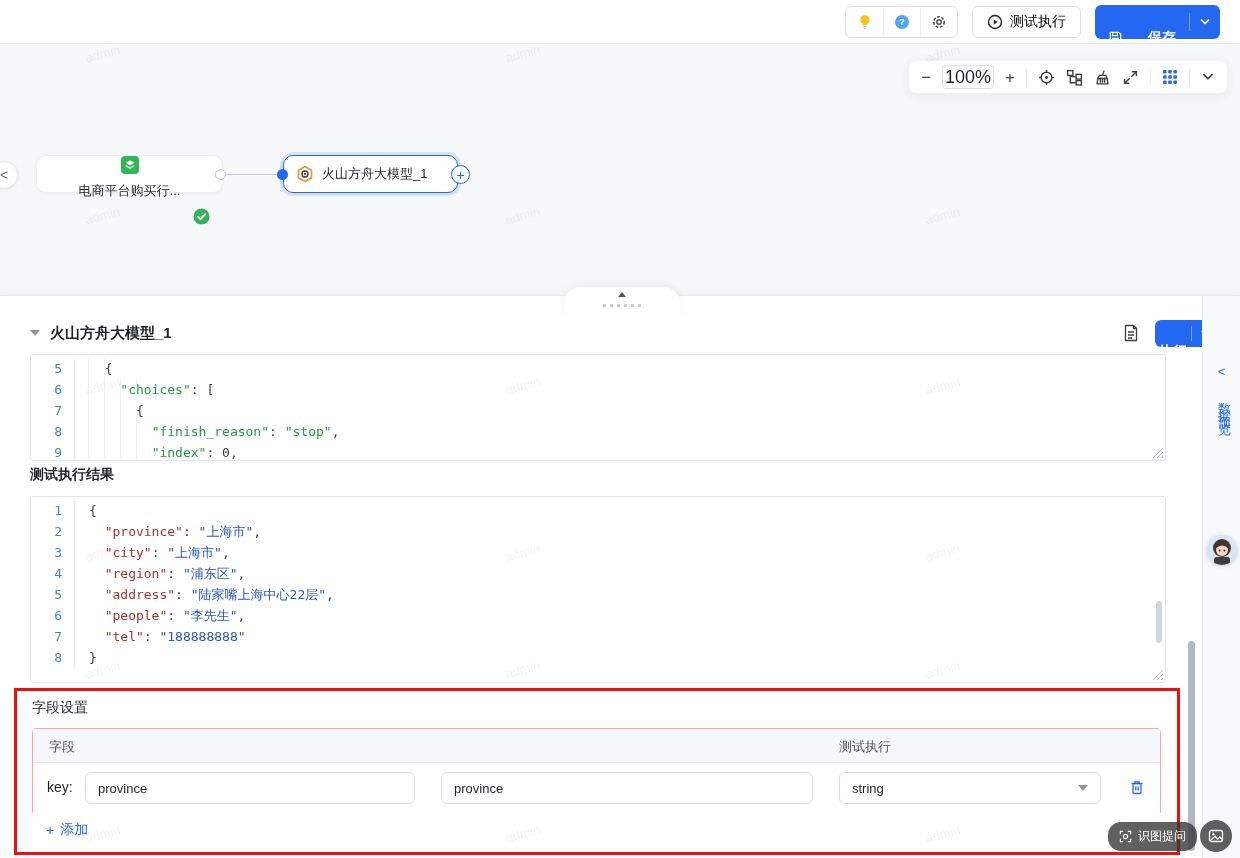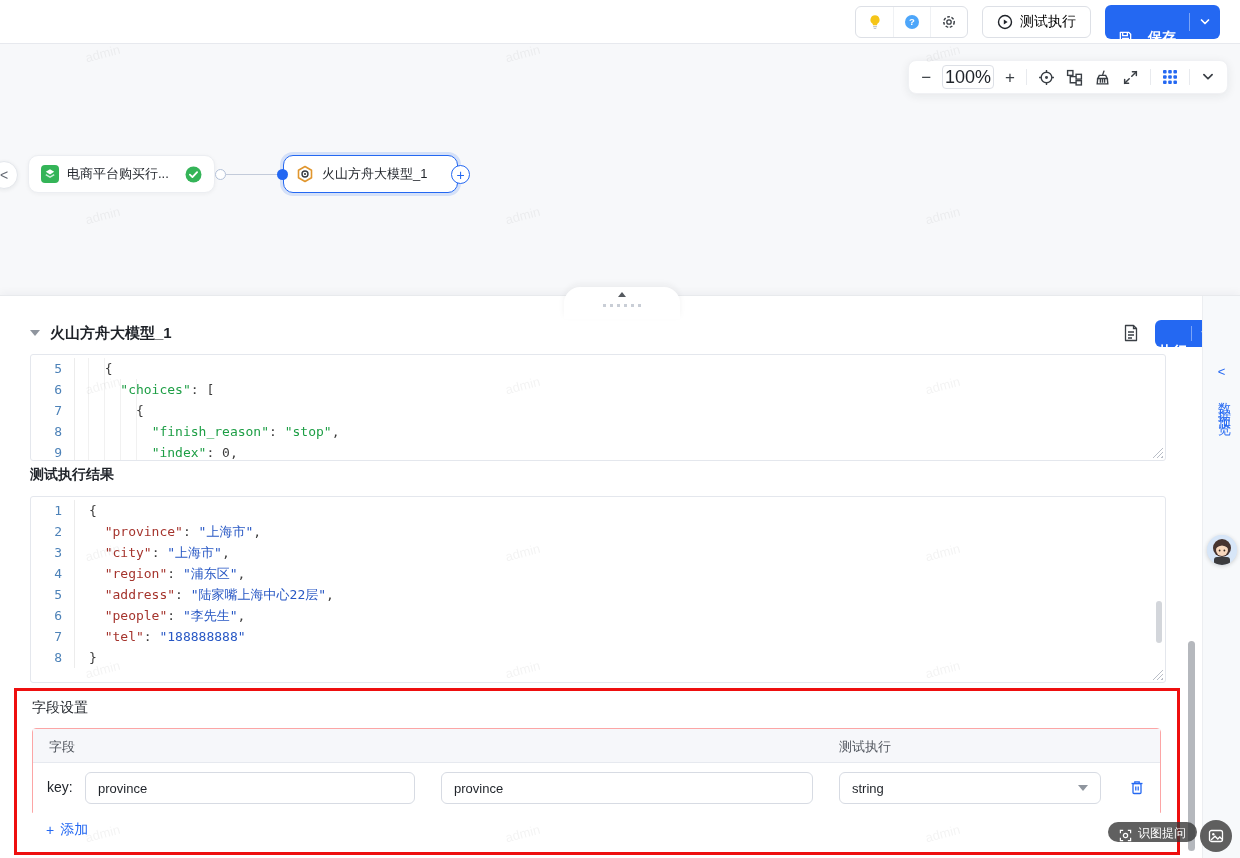--- a/index.html
+++ b/index.html
@@ -15,41 +15,41 @@
   .topbar { position:absolute; left:0; top:0; width:1240px; height:44px; background:#fff;
             border-bottom:1px solid #e7e9ee; display:flex; align-items:center;
             justify-content:flex-end; padding-right:20px; gap:14px; z-index:10; }
   .icon-group { display:flex; height:32px; border:1px solid #dde0e6; border-radius:6px; background:#fff; overflow:hidden; }
   .icon-cell { width:37px; display:flex; align-items:center; justify-content:center; cursor:pointer; }
   .icon-cell + .icon-cell { border-left:1px solid #eff1f4; }
   .btn-outline { display:flex; align-items:center; gap:7px; height:32px; padding:0 14px;
                  background:#fff; border:1px solid #dde0e6; border-radius:6px; font-size:14px; cursor:pointer; }
   .btn-split { display:flex; align-items:stretch; height:34px; background:#2468f2; border-radius:6px;
                color:#fff; overflow:hidden; cursor:pointer; }
-  .btn-split .main { display:flex; align-items:center; gap:15px; padding:0 13px; font-size:14px; font-weight:bold;margin-top:32px; }
+  .btn-split .main { display:flex; align-items:center; gap:25px; padding:0 13px; font-size:14px; font-weight:bold;margin-top:32px; }
   .btn-split .vdiv { width:1px; background:rgba(255,255,255,.4); margin:8px 0; }
   .btn-split .caret { width:30px; display:flex; align-items:center; justify-content:center; }
 
   
   .canvas { position:absolute; left:0; top:44px; width:1240px; height:251px; background:#f7f8fa; }
   .canvas-toolbar { position:absolute; right:12px; top:16px; height:34px; background:#fff;
                     border-radius:8px; box-shadow:0 2px 10px rgba(31,35,41,.08); border:1px solid #f0f1f4;
                     display:flex; align-items:center; gap:11px; padding:0 12px; }
   .ct-divider { width:1px; height:16px; background:#e8eaee; }
   .glyph-btn { font-size:17px; color:#3a3f45; cursor:pointer; line-height:1; }
   .zoom-box { width:52px; height:24px; border:1px solid #dde0e6; border-radius:4px;
               text-align:center; font-size:18px; color:#1f2329; background:#fff; }
   .collapse-circle { position:absolute; left:-10px; top:117px; width:28px; height:28px; border-radius:50%;
                      background:#fff; border:1px solid #e4e7ec; box-shadow:0 1px 4px rgba(31,35,41,.08);
                      display:flex; align-items:center; justify-content:center; color:#646a73; font-size:14px; cursor:pointer; }
   .node { position:absolute; top:111px; height:38px; background:#fff; border:1px solid #eceef2;
           border-radius:10px; display:flex; align-items:center; gap:8px; padding:0 12px;
           box-shadow:0 1px 4px rgba(31,35,41,.05); font-size:13px; font-weight:500; cursor:pointer; }
   .node.selected { border:1.5px solid #2468f2; box-shadow:0 0 0 3px rgba(36,104,242,.16); }
-  .node1 { left:28px; width:187px; }
+  .node1 { left:36px; width:187px;flex-direction:column; }
   .node2 { left:283px; width:175px; }
   .port-out { position:absolute; left:215px; top:125px; width:11px; height:11px; border-radius:50%;
               background:#fff; border:1.5px solid #b4c2d9; cursor:pointer; }
   .edge-line { position:absolute; left:226px; top:130px; width:53px; height:1px; background:#c3cbda; }
   .port-in { position:absolute; left:277px; top:125px; width:11px; height:11px; border-radius:50%;
              background:#2468f2; cursor:pointer; z-index:2; }
   .node-plus { position:absolute; left:451px; top:121px; width:19px; height:19px; border-radius:50%;
                background:#fff; border:1px solid #2468f2; color:#2468f2; display:flex; align-items:center;
                justify-content:center; font-size:14px; line-height:1; cursor:pointer; z-index:2; }
 
@@ -126,22 +126,22 @@
   .rail-collapse { position:absolute; left:0; right:0; top:68px; text-align:center; color:#2468f2;
                    font-size:13px; cursor:pointer; }
   .rail-label { position:absolute; left:12px; top:96px; writing-mode:vertical-rl; text-orientation:upright;
                 color:#2468f2; font-size:13px; letter-spacing:7px; cursor:pointer; }
   .rail-avatar { position:absolute; left:4px; top:239px; width:30px; height:30px; border-radius:50%;
                  overflow:hidden; box-shadow:0 1px 4px rgba(31,35,41,.2); cursor:pointer; background:#d7e6f8; }
   .panel-scrollbar { position:absolute; left:1188px; top:345px; width:7px; height:210px;
                      background:#b5b8bd; border-radius:4px; cursor:pointer; }
 
   
-  .vision-pill { position:absolute; left:1108px; top:822px; height:20px; border-radius:13px;
-                 background:rgba(56,56,56,.8); color:#fff; display:flex; align-items:flex-end; gap:6px;
+  .vision-pill { position:absolute; left:1108px; top:822px; height:29px; border-radius:13px;
+                 background:rgba(56,56,56,.8); color:#fff; display:flex; align-items:center; gap:6px;
                  padding:0 11px; font-size:12px; z-index:60; cursor:pointer; }
   .img-circle { position:absolute; left:1200px; top:820px; width:32px; height:32px; border-radius:50%;
                 background:rgba(56,56,56,.8); display:flex; align-items:center; justify-content:center;
                 z-index:60; cursor:pointer; }
 
   
   #wm-layer { position:absolute; inset:0; pointer-events:none; z-index:50; }
   .wm { position:absolute; font-size:13px; color:rgba(31,35,41,.055); transform:rotate(-15deg); }
 </style>
 </head>

